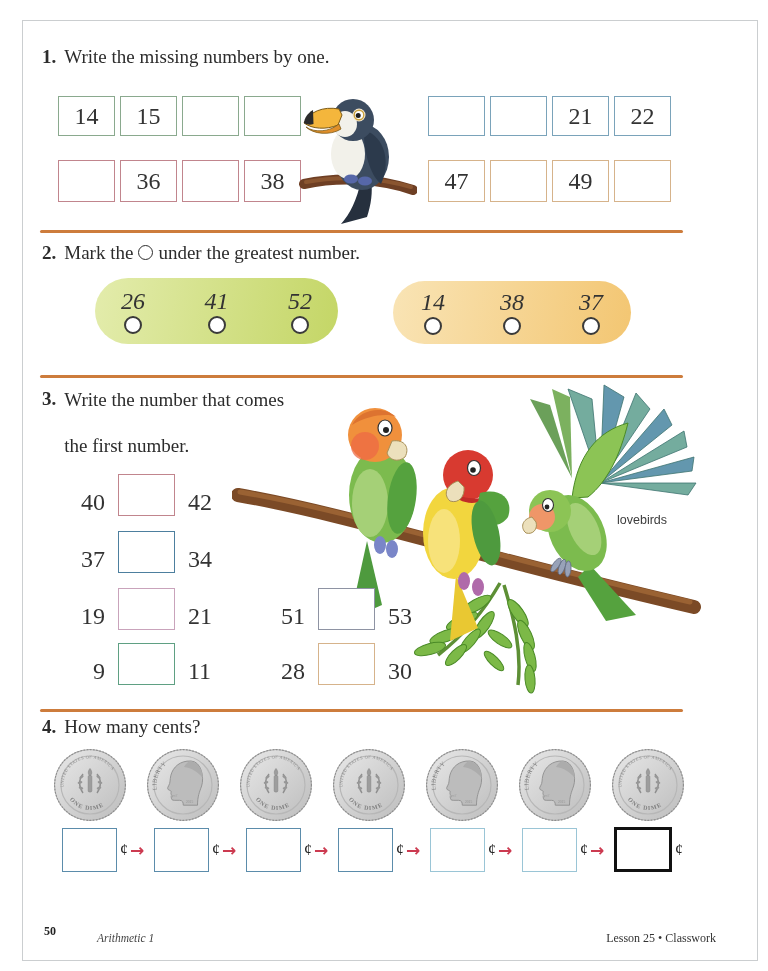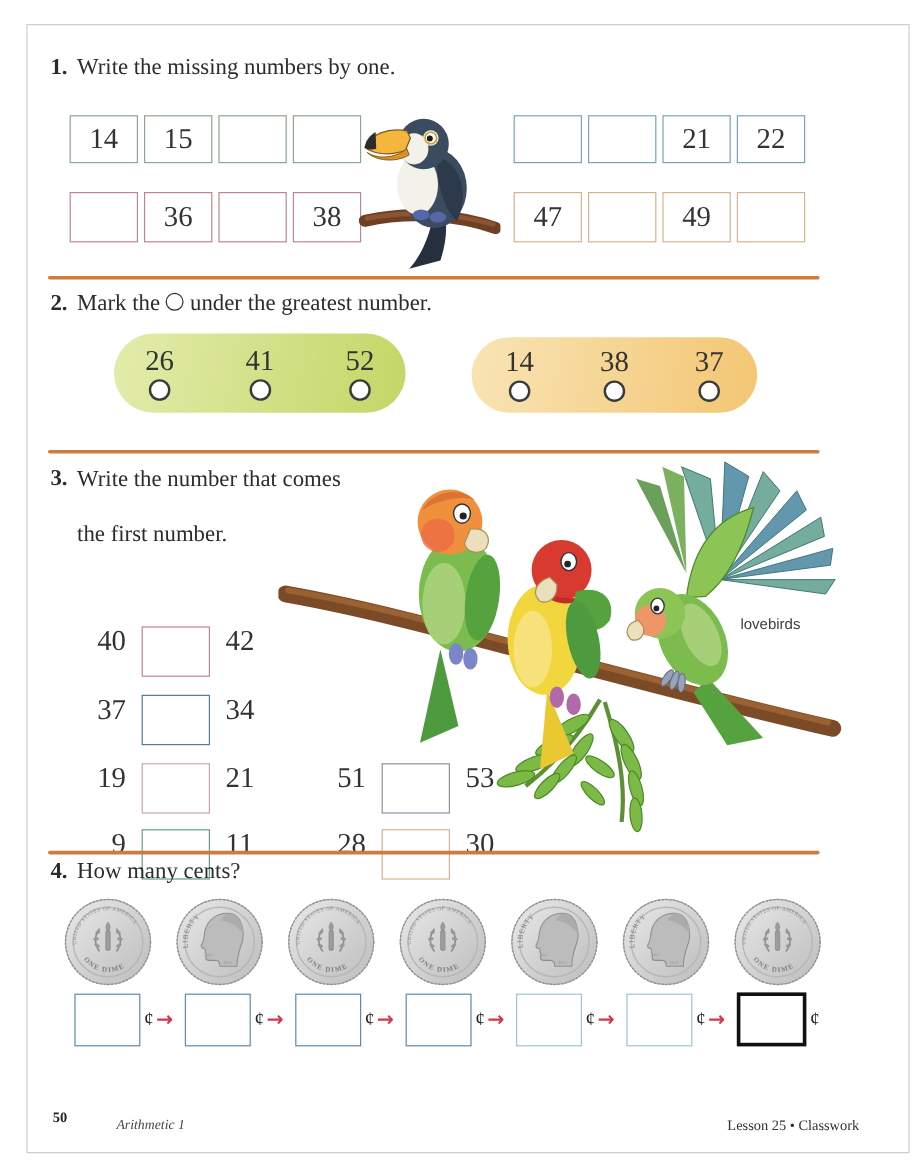--- a/index.html
+++ b/index.html
@@ -15,27 +15,27 @@
     border-radius:50%;vertical-align:-1px;margin:0 5px;background:#fff;}
   .nbox{position:absolute;width:57px;height:42px;border:1.6px solid #999;
     box-sizing:border-box;background:#fff;display:flex;align-items:center;
     justify-content:center;font-size:24px;color:#333;}
   .divider{position:absolute;left:40px;width:643px;height:3px;background:#cd7c3c;border-radius:2px;}
   
   .pill{position:absolute;border-radius:34px;display:flex;justify-content:space-between;
     align-items:center;box-sizing:border-box;}
   .pill.green{background:linear-gradient(100deg,#e3ecac 0%,#c4d666 100%);}
   .pill.orange{background:linear-gradient(100deg,#f9e4b5 0%,#f3c672 100%);}
-  .pill-col{display:flex;flex-direction:column;align-items:center;gap:3px;}
+  .pill-col{display:flex;flex-direction:column;align-items:center;gap:3px;font-style:italic;}
   .pill-num{font-size:24px;color:#333;line-height:1;}
   .mark-circle{width:14px;height:14px;border:2px solid #3a3a3a;border-radius:50%;background:#fff;}
   
   .t3{display:flex;}
   .t3 .lines{line-height:23px;}
-  .pair{position:absolute;display:flex;align-items:flex-start;font-size:24px;color:#333;margin-top:48px;}
+  .pair{position:absolute;display:flex;align-items:flex-end;font-size:24px;color:#333;}
   .pair .pl{width:50px;text-align:right;margin-right:13px;}
   .pair .bx{width:57px;height:42px;border:1.7px solid;box-sizing:border-box;background:#fff;
     display:flex;align-items:center;justify-content:center;font-size:24px;}
   .pair .pr{margin-left:13px;}
   .caption{position:absolute;left:617px;top:513px;font-family:"Liberation Sans",sans-serif;
     font-size:12.5px;color:#3c3c3c;}
   
   .coins-row{position:absolute;left:53px;top:748px;display:flex;gap:19px;}
   .coin{width:74px;height:74px;}
   .coin .obv{display:none;}

